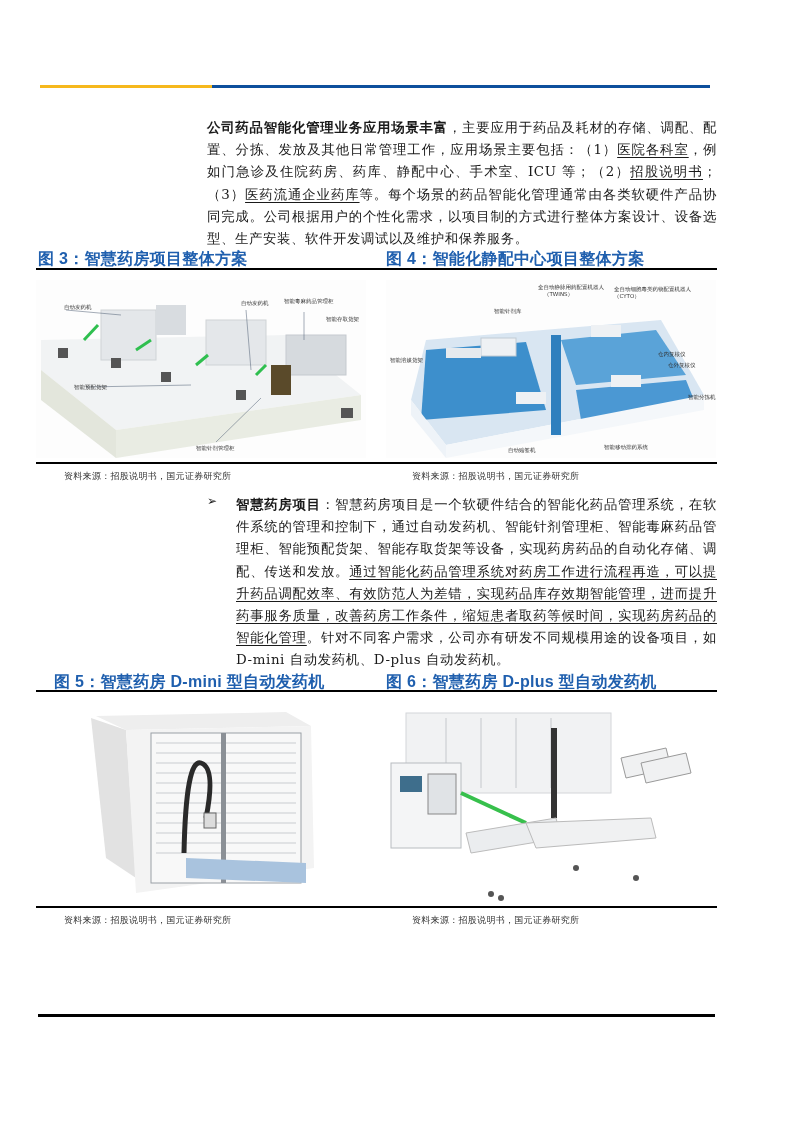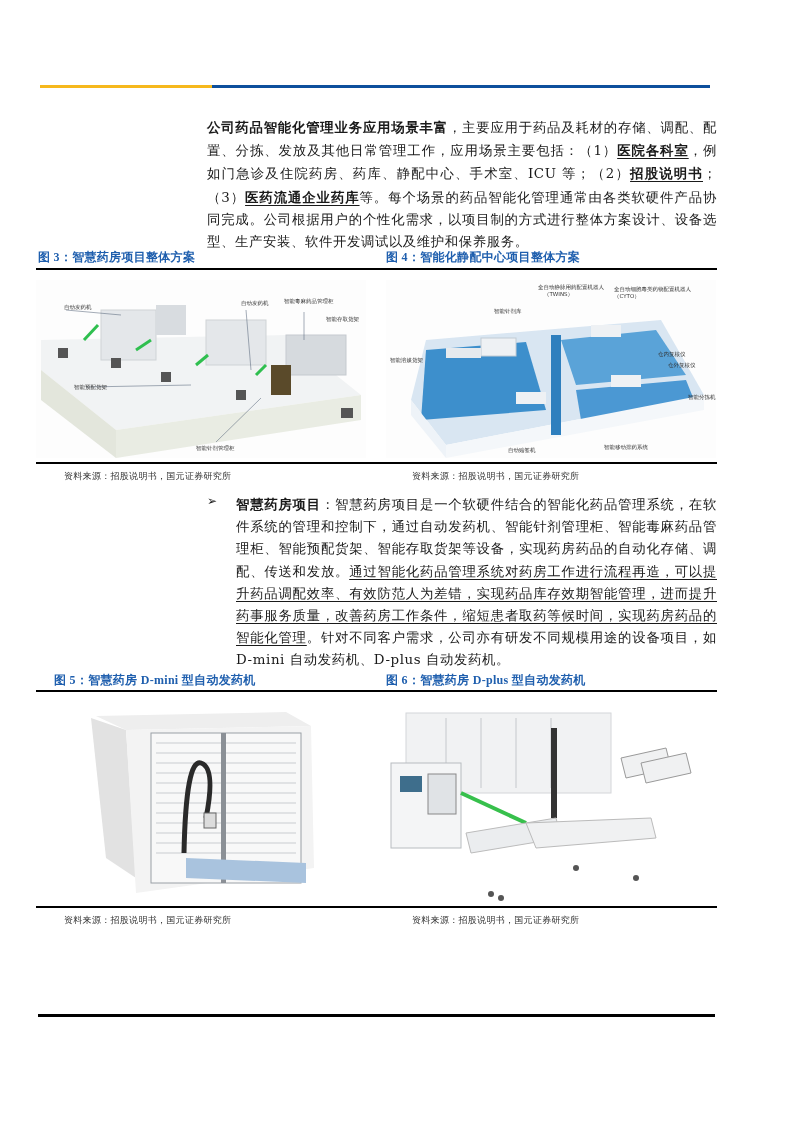--- a/index.html
+++ b/index.html
@@ -8,29 +8,29 @@
 
   .top-rule { position: absolute; top: 85px; left: 40px; height: 3px; width: 670px; }
   .top-rule .gold { position: absolute; left: 0; top: 0; width: 172px; height: 3px; background: #f6b81d; }
   .top-rule .blue { position: absolute; left: 172px; top: 0; width: 498px; height: 3px; background: #0d4f9c; }
 
   .bottom-rule { position: absolute; top: 1014px; left: 38px; width: 677px; height: 3px; background: #000; }
 
   .para { position: absolute; left: 207px; width: 510px; font-size: 13.4px; line-height: 22.2px; letter-spacing: 0.6px; text-align: justify; }
   .para b { font-weight: bold; }
   .para .ul { text-decoration: underline; text-underline-offset: 3px; }
-  .para .ulb { font-weight: bold; text-decoration: underline; text-underline-offset: 3px; }
+  .para .ulb { font-weight: normal; text-decoration: underline; text-underline-offset: 3px; }
 
   .p1 { top: 116px; }
   .p2 { top: 493px; }
 
   .bullet { position: absolute; left: 207px; top: 494px; font-size: 12px; font-family: "DejaVu Sans", sans-serif; }
   .p2 { left: 236px; width: 481px; }
 
-  .fig-title { position: absolute; font-family: Liberation Serif, serif; font-weight: bold; font-size: 12px; color: #1f5fae; letter-spacing: 0.3px; }
+  .fig-title { position: absolute; font-family: Liberation Sans, sans-serif; font-weight: bold; font-size: 16px; color: #1f5fae; letter-spacing: 0.3px; }
   .fig-rule { position: absolute; height: 2px; background: #000; }
   .src { position: absolute; font-size: 9px; color: #333; letter-spacing: 0.3px; margin-left: 26px; }
 
   .img { position: absolute; overflow: hidden; background: #fafbfc; }
 
   
   .f3 { left: 36px; top: 280px; width: 330px; height: 178px; background: #fdfdfd; }
   .f4 { left: 386px; top: 280px; width: 330px; height: 178px; background: #fdfdfd; }
   .f5 { left: 36px; top: 698px; width: 330px; height: 206px; background: #ffffff; }
   .f6 { left: 386px; top: 698px; width: 330px; height: 206px; background: #ffffff; }

